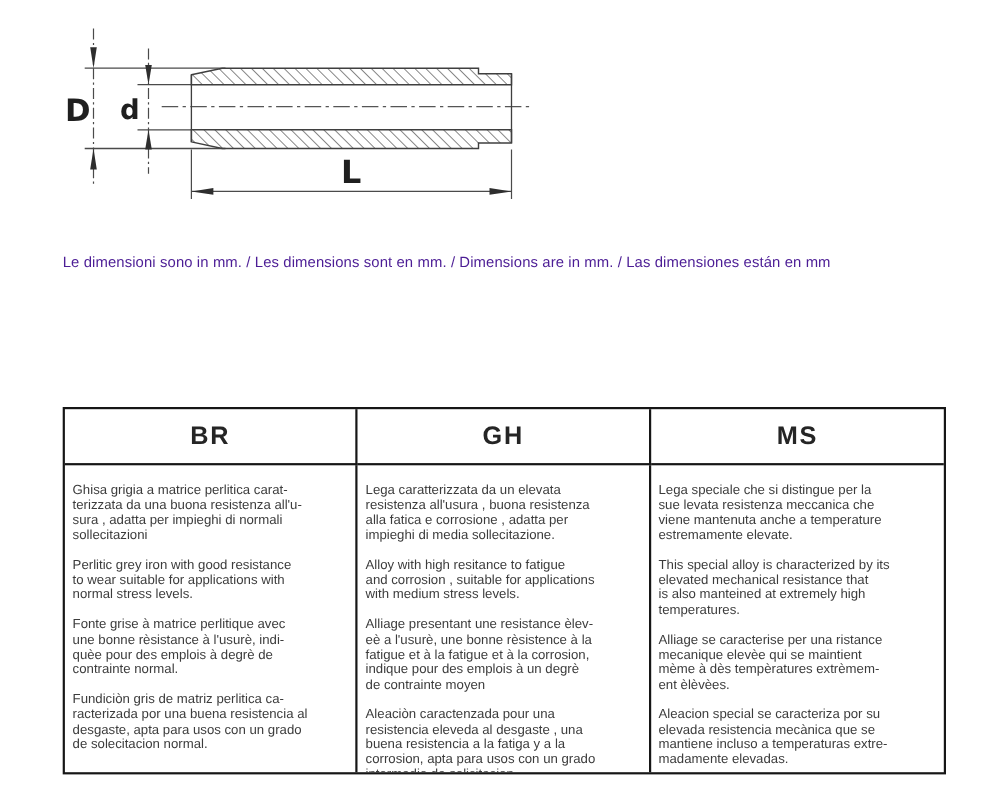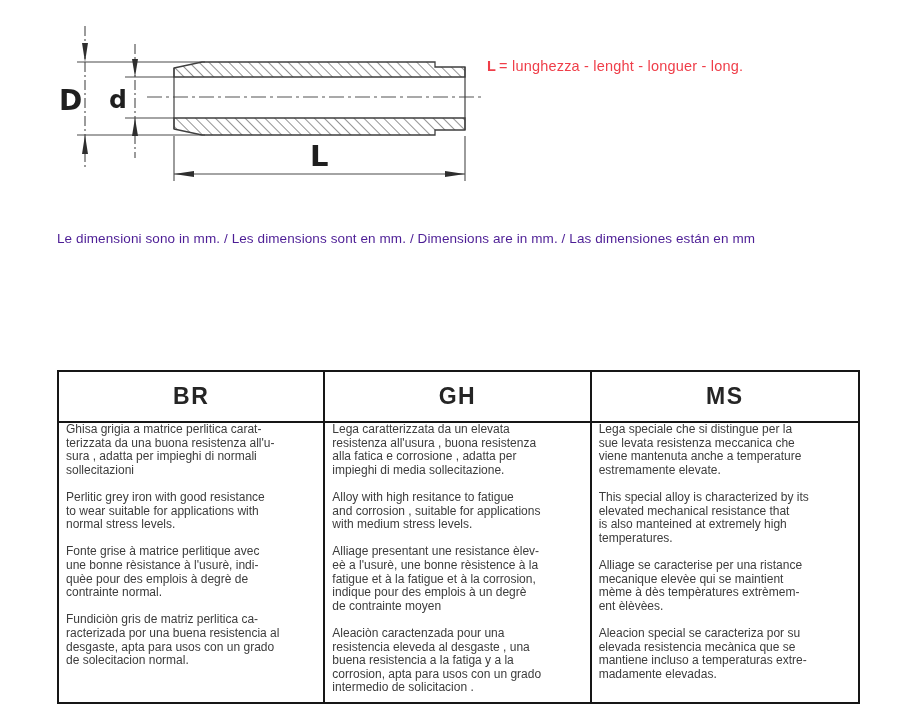--- a/index.html
+++ b/index.html
@@ -24,21 +24,21 @@
     border:2px solid #161616;box-sizing:border-box;
     display:grid;grid-template-columns:1fr 1fr 1fr;grid-template-rows:51px 1fr;
     background:#fff;
   }
   .mat-th{
     display:flex;align-items:center;justify-content:center;
     font-size:23px;font-weight:600;letter-spacing:1.5px;color:#252525;
     border-bottom:2px solid #161616;
   }
   .mat-td{
-    padding:0 7px 4px 7px;
+    padding:16px 7px 4px 7px;
     font-size:12px;line-height:13.6px;color:#3c3c3c;
     white-space:pre-line;box-sizing:border-box;overflow:hidden;
   }
   .col-sep{border-right:2px solid #161616;}
 </style>
 </head>
 <body>
 
 <div class="drawing">
   <svg width="430" height="205" viewBox="0 0 430 205">
@@ -76,21 +76,20 @@
     <polygon points="119,166 139,163 139,169" fill="#2e2e2e"></polygon>
     <polygon points="410,166 390,163 390,169" fill="#2e2e2e"></polygon>
 
     <text x="4" y="102" font-family="DejaVu Sans, sans-serif" font-size="28" font-weight="bold" fill="#1f1f1f">D</text>
     <text x="54" y="100" font-family="DejaVu Sans, sans-serif" font-size="25" font-weight="bold" fill="#1f1f1f">d</text>
     <text x="255" y="158" font-family="DejaVu Sans, sans-serif" font-size="29" font-weight="bold" fill="#1f1f1f">L</text>
   </svg>
 </div>
 
 <div class="legend">
-  <div class="legend-item"><b>L</b><span>= lunghezza - lenght - longuer - long.</span></div>
 </div>
 
 <div class="dim-note">Le dimensioni sono in mm. / Les dimensions sont en mm. / Dimensions are in mm. / Las dimensiones están en mm</div>
 
 <div class="mat-table">
   <div class="mat-th col-sep">BR</div>
   <div class="mat-th col-sep">GH</div>
   <div class="mat-th">MS</div>
 
   <div class="mat-td col-sep">Ghisa grigia a matrice perlitica carat-

